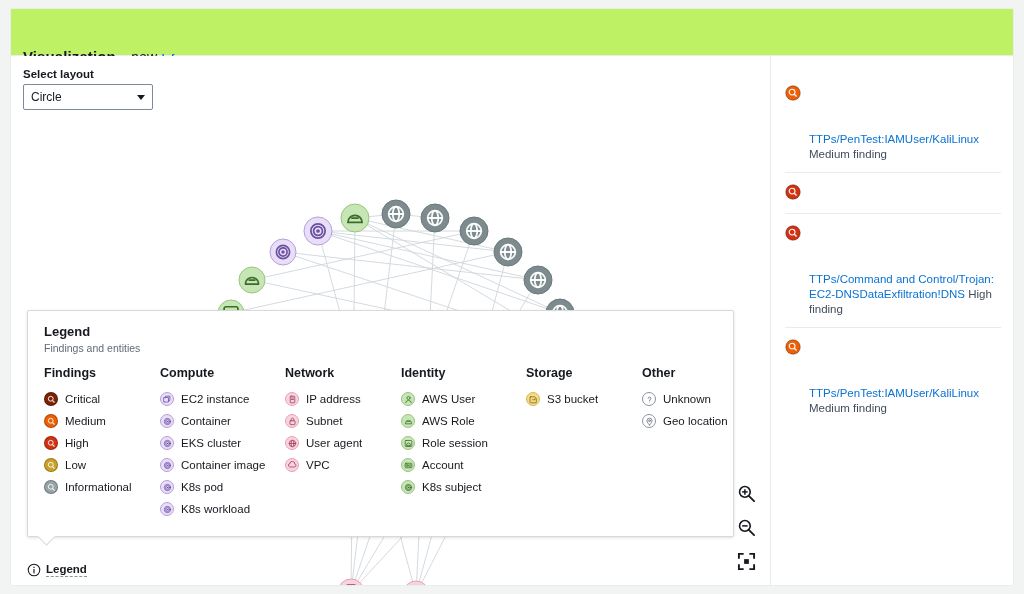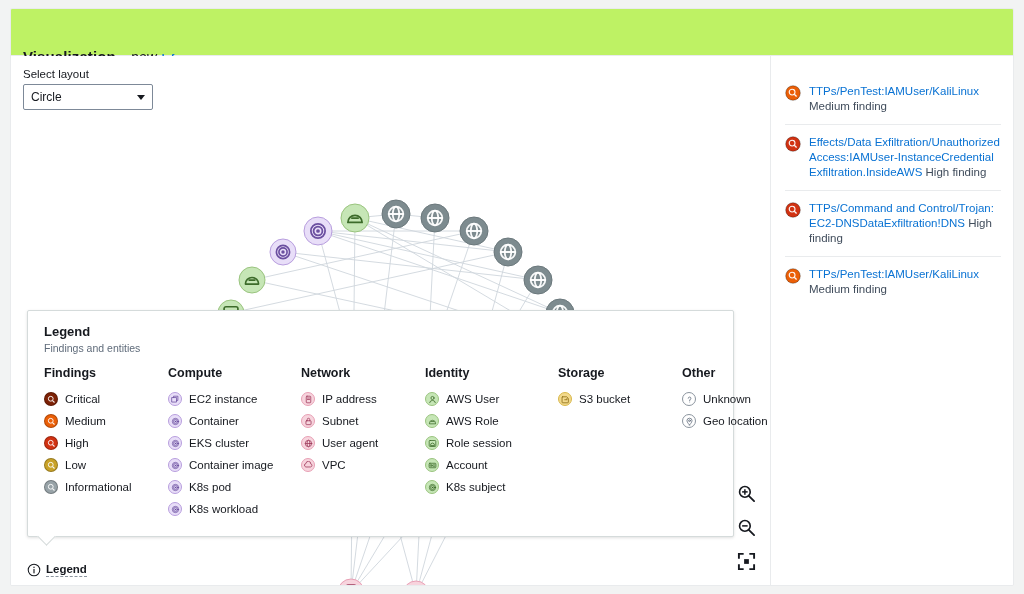--- a/index.html
+++ b/index.html
@@ -53,21 +53,21 @@
   }
   .right{
     flex:1;
     padding:14px 12px 0 14px;
     box-sizing:border-box;
     background:#fff;
     overflow:hidden;
   }
   
   .sel-wrap{position:absolute;left:12px;top:12px;z-index:7;}
-  .sel-label{font-size:11.5px;color:#16191f;margin-bottom:4px;font-weight:normal;}
+  .sel-label{font-size:11.5px;color:#16191f;margin-bottom:4px;font-weight:bold;}
   .sel-box{
     width:130px;height:26px;
     border:1px solid #7d8998;border-radius:2px;background:#fff;
     display:flex;align-items:center;justify-content:space-between;
     padding:0 7px;box-sizing:border-box;
     font-size:12px;color:#16191f;cursor:pointer;
   }
   .caret{
     width:0;height:0;border-left:4.5px solid transparent;border-right:4.5px solid transparent;
     border-top:5px solid #16191f;
@@ -83,21 +83,21 @@
     padding:13px 16px 16px 16px;box-sizing:border-box;
     z-index:9;
   }
   .legend-pop:after{
     content:"";position:absolute;left:12px;bottom:-7px;width:12px;height:12px;
     background:#fff;border-right:1px solid #d5dbdb;border-bottom:1px solid #d5dbdb;
     transform:rotate(45deg);
   }
   .lg-title{font-size:13px;font-weight:bold;color:#16191f;}
   .lg-sub{font-size:10.5px;color:#5f6b7a;margin-top:3px;}
-  .lg-cols{display:flex;margin-top:12px;gap:8px;}
+  .lg-cols{display:flex;margin-top:12px;gap:0;}
   .lg-col{width:116px;flex:none;}
   .lg-col.wide{width:125px;}
   .lg-col-h{font-size:12.5px;font-weight:bold;color:#16191f;margin-bottom:8px;}
   .lg-item{display:flex;align-items:center;gap:7px;height:22px;font-size:11.5px;color:#16191f;}
   .lg-dot{
     width:14px;height:14px;border-radius:50%;flex:none;
     display:flex;align-items:center;justify-content:center;
     box-sizing:border-box;
   }
   .lg-dot svg{display:block;}
@@ -124,21 +124,21 @@
   .rp-count{font-size:11px;font-weight:normal;color:#16191f;}
   .rp-list{margin-top:4px;}
   .rp-item{
     display:flex;gap:8px;align-items:flex-start;
     padding:10px 0 10px 0;
     border-bottom:1px solid #e9ebed;
     cursor:pointer;
   }
   .rp-item:last-child{border-bottom:none;}
   .rp-ico{flex:none;margin-top:1px;}
-  .rp-txt{font-size:11.5px;line-height:15px;}
+  .rp-txt{font-size:11.5px;line-height:15px;margin-top:48px;}
   .rp-link{color:#0972d3;word-break:break-all;cursor:pointer;}
   .rp-sev{color:#414d5c;}
 </style>
 </head>
 <body>
 
 <div class="container">
 
   <div class="hdr">
     <div class="hdr-title">
@@ -602,21 +602,20 @@
             <div class="rp-txt"><span class="rp-link">TTPs/PenTest:IAMUser/KaliLinux</span> <span class="rp-sev">Medium finding</span></div>
           </div>
           <div class="rp-item">
             <span class="rp-ico"><svg width="16" height="16" viewBox="0 0 16 16">
                 <circle cx="8" cy="8" r="7.3" fill="#d13212" stroke="rgba(0,0,0,.3)" stroke-width="1"></circle>
                 <g transform="translate(2.6,2.6) scale(0.9)">
                   <circle cx="5" cy="5" r="3.2" fill="none" stroke="rgba(255,255,255,.95)" stroke-width="1.3"></circle>
                   <line x1="7.4" y1="7.4" x2="10" y2="10" stroke="rgba(255,255,255,.95)" stroke-width="1.5"></line>
                 </g>
               </svg></span>
-            <div class="rp-txt"><span class="rp-link">Effects/Data Exfiltration/UnauthorizedAccess:IAMUser-InstanceCredentialExfiltration.InsideAWS</span> <span class="rp-sev">High finding</span></div>
           </div>
           <div class="rp-item">
             <span class="rp-ico"><svg width="16" height="16" viewBox="0 0 16 16">
                 <circle cx="8" cy="8" r="7.3" fill="#d13212" stroke="rgba(0,0,0,.3)" stroke-width="1"></circle>
                 <g transform="translate(2.6,2.6) scale(0.9)">
                   <circle cx="5" cy="5" r="3.2" fill="none" stroke="rgba(255,255,255,.95)" stroke-width="1.3"></circle>
                   <line x1="7.4" y1="7.4" x2="10" y2="10" stroke="rgba(255,255,255,.95)" stroke-width="1.5"></line>
                 </g>
               </svg></span>
             <div class="rp-txt"><span class="rp-link">TTPs/Command and Control/Trojan:EC2-DNSDataExfiltration!DNS</span> <span class="rp-sev">High finding</span></div>

